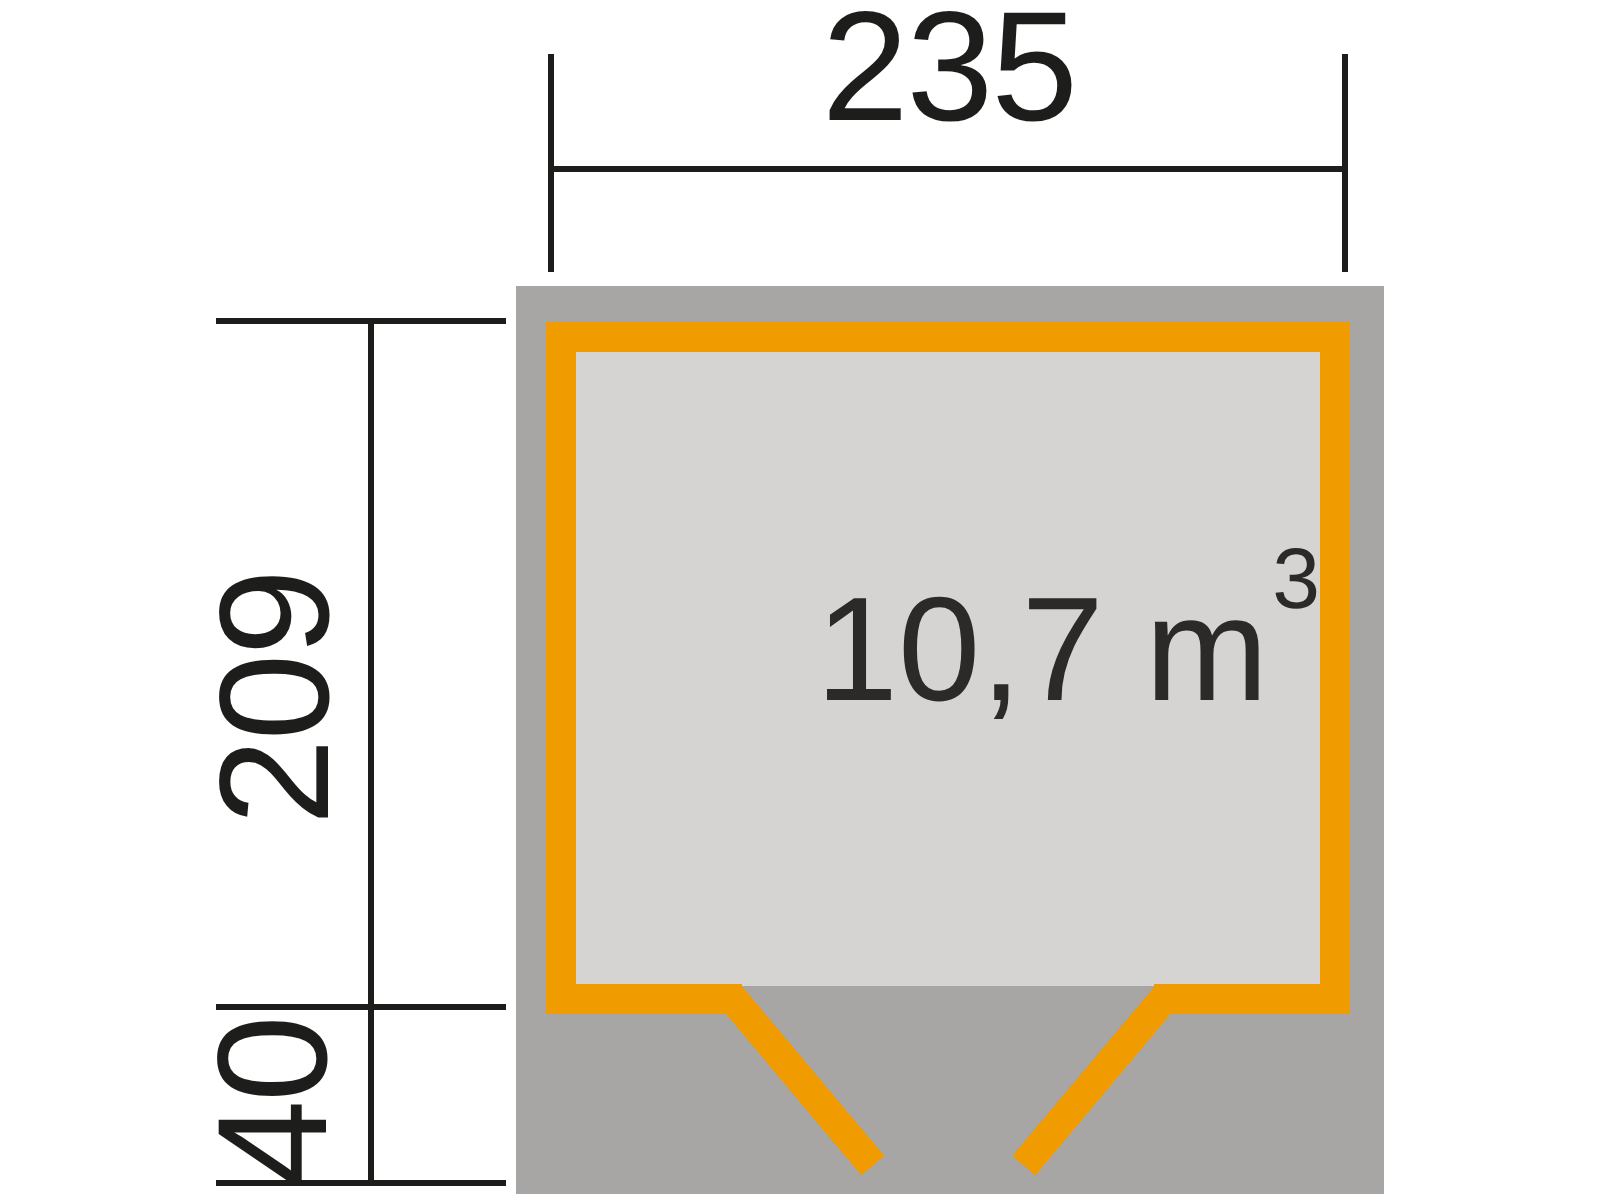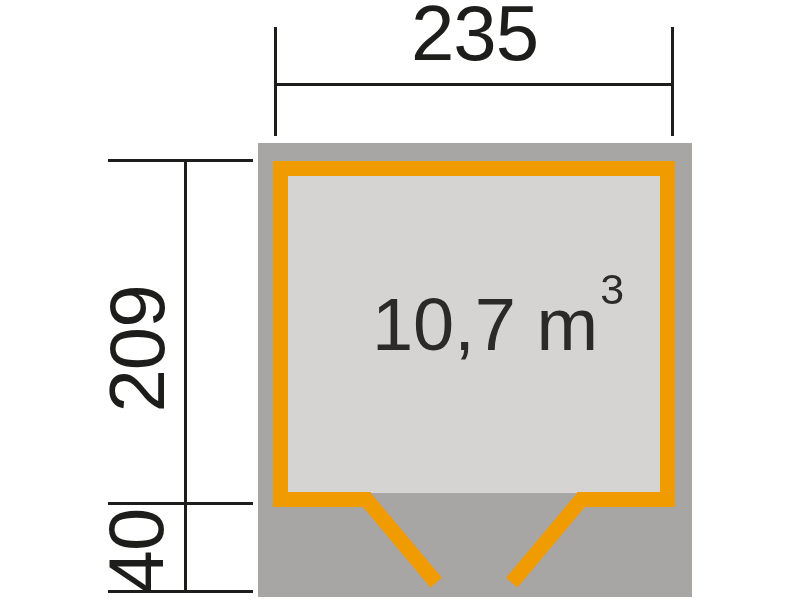--- a/index.html
+++ b/index.html
@@ -42,22 +42,22 @@
   
   .dim-label{
     font-size:78px;line-height:1;letter-spacing:-1px;
     color:var(--line-black);white-space:nowrap;
   }
   .label-width{left:276px;top:-6px;width:397px;text-align:center;}
   .label-rot{transform:translate(-50%,-50%) rotate(-90deg);}
   .label-height{left:137px;top:349px;}
   .label-depth{left:136px;top:551px;}
   .volume-label{
-    left:288px;top:288px;width:372px;text-align:center;
-    font-size:74px;line-height:1;color:#2b2a29;white-space:nowrap;margin-left:24px;
+    left:288px;top:288px;width:372px;text-align:right;
+    font-size:74px;line-height:1;color:#2b2a29;white-space:nowrap;
   }
   .volume-label sup{
     font-size:0.58em;position:relative;top:-0.48em;line-height:0;margin-left:2px;
   }
 </style>
 </head>
 <body>
 
 <div class="canvas">
 

